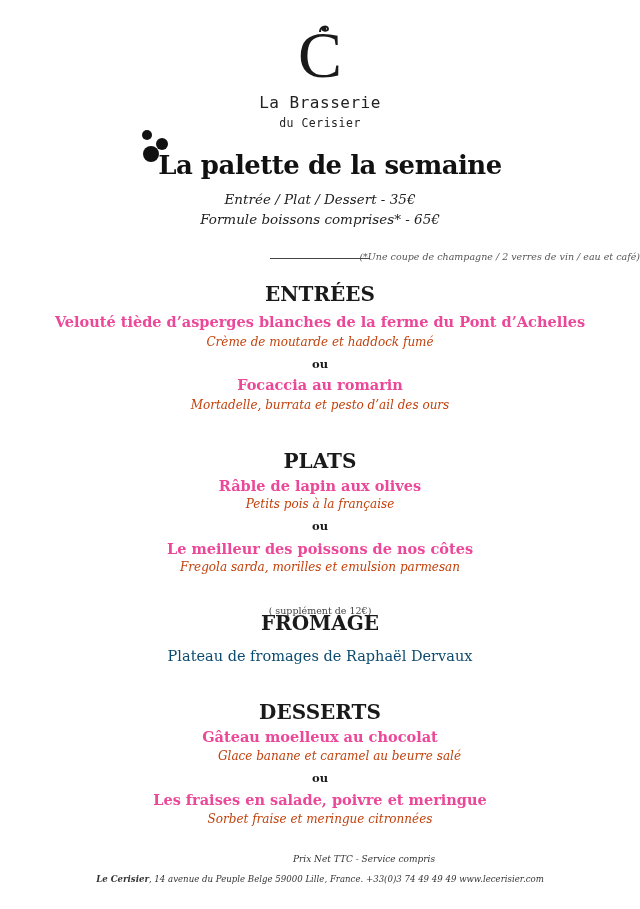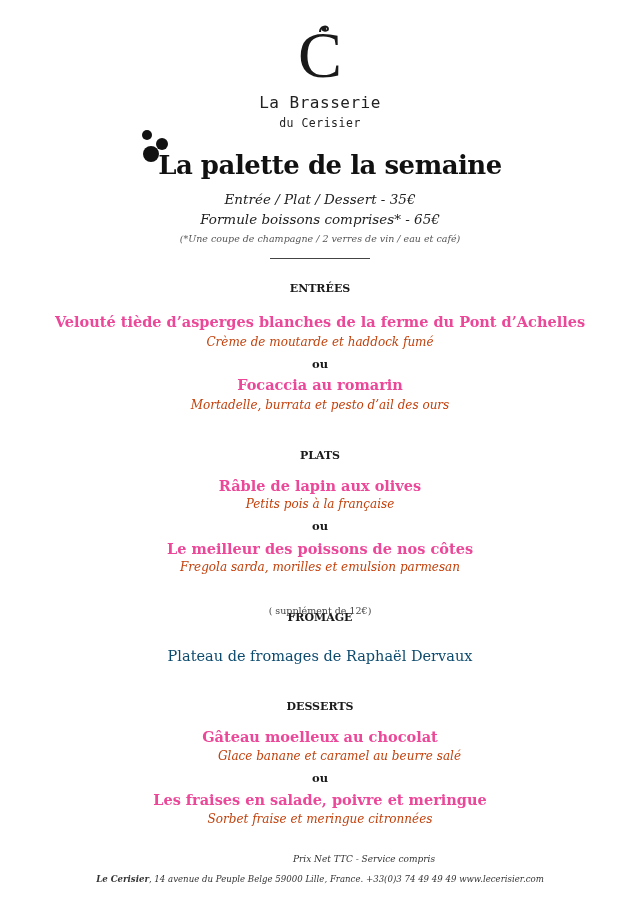--- a/index.html
+++ b/index.html
@@ -11,24 +11,24 @@
   .logo-swirl { position: absolute; left: 318px; top: 24px; width: 12px; height: 10px; }
   .brand1 { top: 93px; font-family: "DejaVu Sans Mono", monospace; font-size: 16px; letter-spacing: 0.5px; color: #222; }
   .brand2 { top: 116px; font-family: "DejaVu Sans Mono", monospace; font-size: 11.5px; letter-spacing: 0.5px; color: #222; }
 
   .dots { position: absolute; left: 141px; top: 130px; width: 30px; height: 36px; }
   .dot { position: absolute; background: #111; border-radius: 50%; }
   .title { top: 150px; left: 10px; font-family: "DejaVu Serif", serif; font-weight: bold; font-size: 26px; letter-spacing: -0.5px; color: #111; }
 
   .formula1 { top: 191px; font-family: "DejaVu Serif", serif; font-style: italic; font-size: 13.5px; color: #222; }
   .formula2 { top: 211px; font-family: "DejaVu Serif", serif; font-style: italic; font-size: 13.5px; color: #222; }
-  .formula-note { top: 233px; font-family: "DejaVu Serif", serif; font-style: italic; font-size: 9.5px; color: #555; }
+  .formula-note { top: 251px; font-family: "DejaVu Serif", serif; font-style: italic; font-size: 9.5px; color: #555; text-align: right; }
   .rule { position: absolute; left: 270px; top: 258px; width: 100px; height: 1px; background: #444; }
 
-  .section-title { font-family: "DejaVu Serif", serif; font-weight: bold; font-size: 11px; color: #1a1a1a; }
+  .section-title { font-family: "DejaVu Serif", serif; font-weight: bold; font-size: 20px; color: #1a1a1a; }
   .dish { font-family: "DejaVu Serif", serif; font-weight: bold; font-size: 14.5px; color: #ec4899; }
   .desc { font-family: "DejaVu Serif", serif; font-style: italic; font-size: 12px; color: #c2410c; }
   .ou { font-family: "DejaVu Serif", serif; font-weight: bold; font-size: 11.5px; color: #1a1a1a; }
   .supplement { font-family: "DejaVu Serif", serif; font-size: 9.5px; color: #444; }
   .cheese { font-family: "DejaVu Serif", serif; font-size: 14.5px; color: #0c4a6e; }
 
   .footer1 { top: 854px; font-family: "DejaVu Serif", serif; font-style: italic; font-size: 9px; color: #333; margin-left: 44px; }
   .footer2 { top: 874px; font-family: "DejaVu Serif", serif; font-style: italic; font-size: 8.6px; color: #333; }
   .footer2 b { font-weight: bold; }
 </style>

